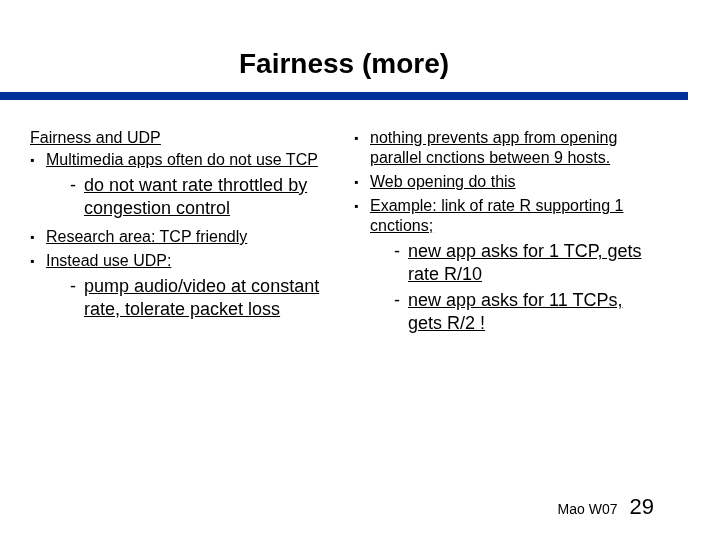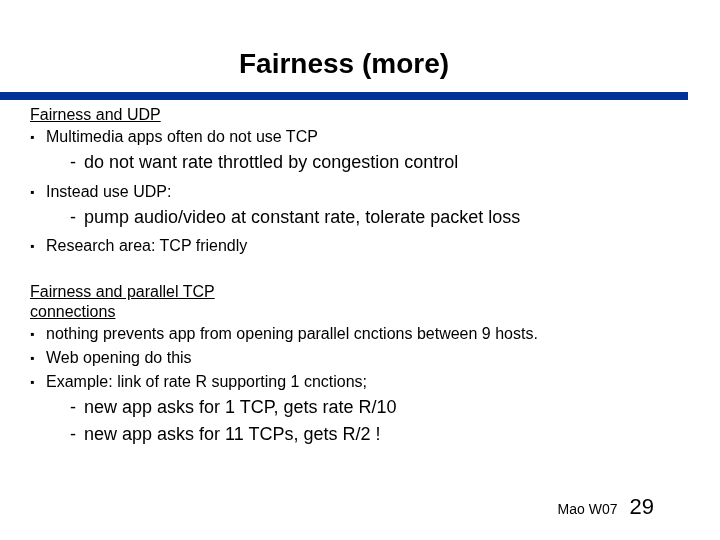--- a/index.html
+++ b/index.html
@@ -25,24 +25,25 @@
     padding-top: 48px;
     padding-bottom: 12px;
   }
   .rule {
     height: 8px;
     background: #003399;
     width: 100%;
   }
   .body {
     display: flex;
-    flex-direction: column;
-    padding: 5px 30px 0 30px;
+    flex-direction: row;
+    padding: 28px 30px 0 30px;
     box-sizing: border-box;
     gap: 20px;
+    text-decoration: underline;
   }
   .col {
     flex: 1 1 0;
     font-size: 16px;
     line-height: 1.25;
   }
   .head-u {
     text-decoration: underline;
     margin-bottom: 2px;
   }
@@ -108,38 +109,34 @@
       <ul class="b1">
         <li>
           <span>Multimedia apps often do not use TCP</span>
           <ul class="b2">
             <li>
               <span>do not want rate throttled by congestion control</span>
             </li>
           </ul>
         </li>
         <li>
+          <span>Research area: TCP friendly</span>
+        </li>
+        <li>
           <span>Instead use UDP:</span>
           <ul class="b2">
             <li>
               <span>pump audio/video at constant rate, tolerate packet loss</span>
             </li>
           </ul>
         </li>
-        <li>
-          <span>Research area: TCP friendly</span>
-        </li>
       </ul>
     </div>
 
     <div class="col">
-      <div class="head-u">
-        <span>Fairness and parallel TCP</span><br>
-        <span>connections</span>
-      </div>
       <ul class="b1">
         <li>
           <span>nothing prevents app from opening parallel cnctions between 9 hosts.</span>
         </li>
         <li>
           <span>Web opening do this</span>
         </li>
         <li>
           <span>Example: link of rate R supporting 1 cnctions;</span>
           <ul class="b2">

